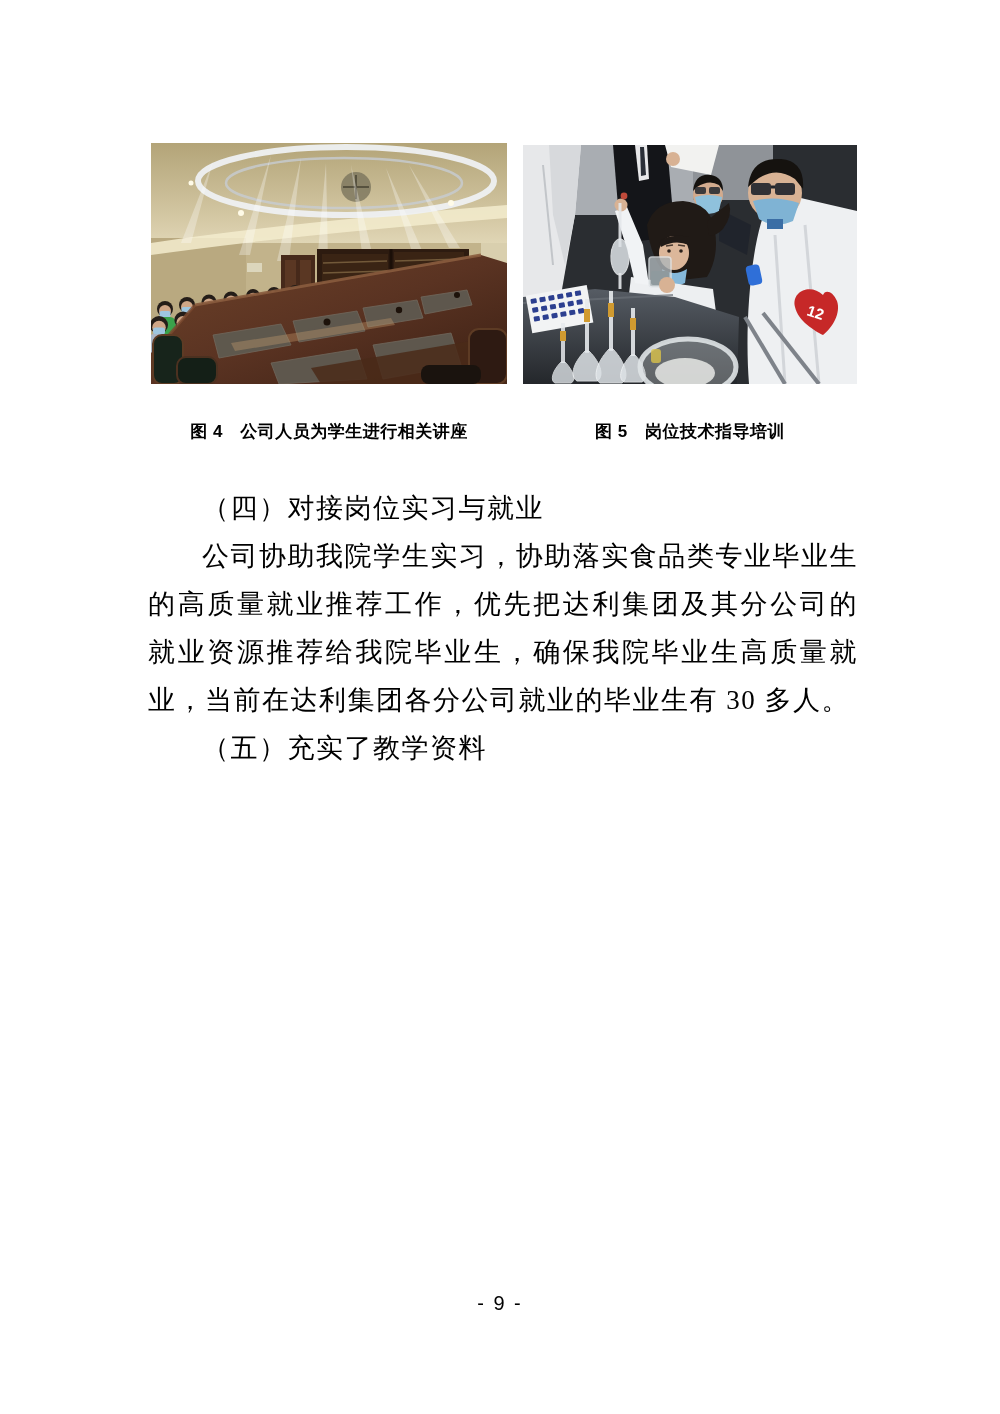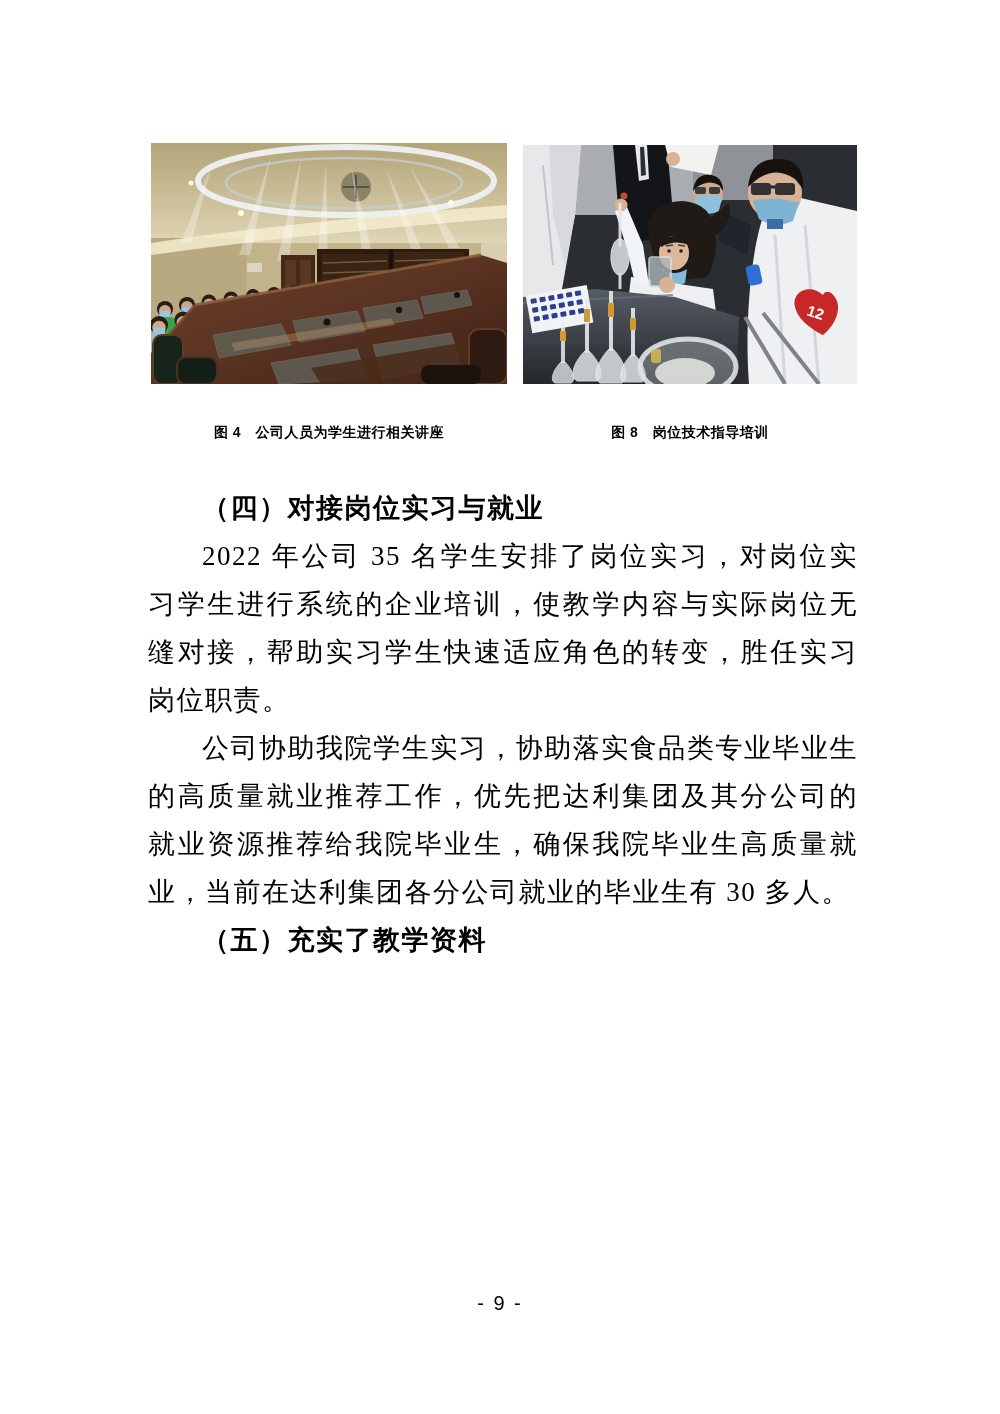--- a/index.html
+++ b/index.html
@@ -6,26 +6,26 @@
   body{width:1000px;height:1414px;position:relative;font-family:"Liberation Serif","DejaVu Serif",serif;color:#000;}
   .page{position:absolute;inset:0;background:#fff;overflow:hidden;}
 
   .figures-row{position:absolute;top:143px;left:151px;width:706px;display:flex;}
   figure{margin:0;padding:0;display:block;}
   .fig1{width:356px;height:241px;}
   .fig2{width:334px;height:239px;margin-left:16px;margin-top:2px;}
   .fig1 svg,.fig2 svg{display:block;width:100%;height:100%;}
 
   .captions-row{position:absolute;top:421px;left:151px;width:706px;display:flex;}
-  .caption{font-family:"Liberation Sans","DejaVu Sans",sans-serif;font-weight:700;font-size:14px;line-height:22px;text-align:center;letter-spacing:.5px;white-space:nowrap;}
+  .caption{font-family:"Liberation Sans","DejaVu Sans",sans-serif;font-weight:700;font-size:17px;line-height:22px;text-align:center;letter-spacing:.5px;white-space:nowrap;}
   .caption-1{width:356px;}
   .caption-2{width:334px;margin-left:16px;}
 
   .text-block{position:absolute;top:484px;left:148px;width:710px;font-size:27px;line-height:48px;letter-spacing:1.5px;text-align:justify;}
-  .text-block h3{margin:0;font-size:27px;font-weight:700;text-indent:2em;line-height:48px;}
+  .text-block h3{margin:0;font-size:27px;font-weight:400;text-indent:2em;line-height:48px;}
   .text-block p{margin:0;text-indent:2em;}
   .h-first{margin-bottom:0;}
   .p-after-h{margin-top:16px;}
   .h-second{margin-top:4px;}
   .p-last{margin-top:4px;}
 
   .page-number{position:absolute;top:1292px;left:0;width:1000px;text-align:center;font-size:20px;letter-spacing:2px;font-family:"Liberation Sans","DejaVu Sans",sans-serif;}
 </style>
 </head>
 <body>
@@ -364,24 +364,23 @@
         <g stroke="#7e838a" stroke-width="4">
           <line x1="222" y1="172" x2="262" y2="239"></line>
           <line x1="240" y1="168" x2="296" y2="239"></line>
         </g>
       </svg>
     </figure>
   </div>
 
   <div class="captions-row">
     <div class="caption caption-1">图 4　公司人员为学生进行相关讲座</div>
-    <div class="caption caption-2">图 8　岗位技术指导培训</div>
+    <div class="caption caption-2">图 5　岗位技术指导培训</div>
   </div>
 
   <div class="text-block">
     <h3 class="h-first">（四）对接岗位实习与就业</h3>
-    <p class="p-after-h">2022 年公司 35 名学生安排了岗位实习，对岗位实习学生进行系统的企业培训，使教学内容与实际岗位无缝对接，帮助实习学生快速适应角色的转变，胜任实习岗位职责。</p>
     <p>公司协助我院学生实习，协助落实食品类专业毕业生的高质量就业推荐工作，优先把达利集团及其分公司的就业资源推荐给我院毕业生，确保我院毕业生高质量就业，当前在达利集团各分公司就业的毕业生有 30 多人。</p>
     <h3 class="h-second">（五）充实了教学资料</h3>
   </div>
 
   <div class="page-number">- 9 -</div>
 </div>
 
 </body></html>

